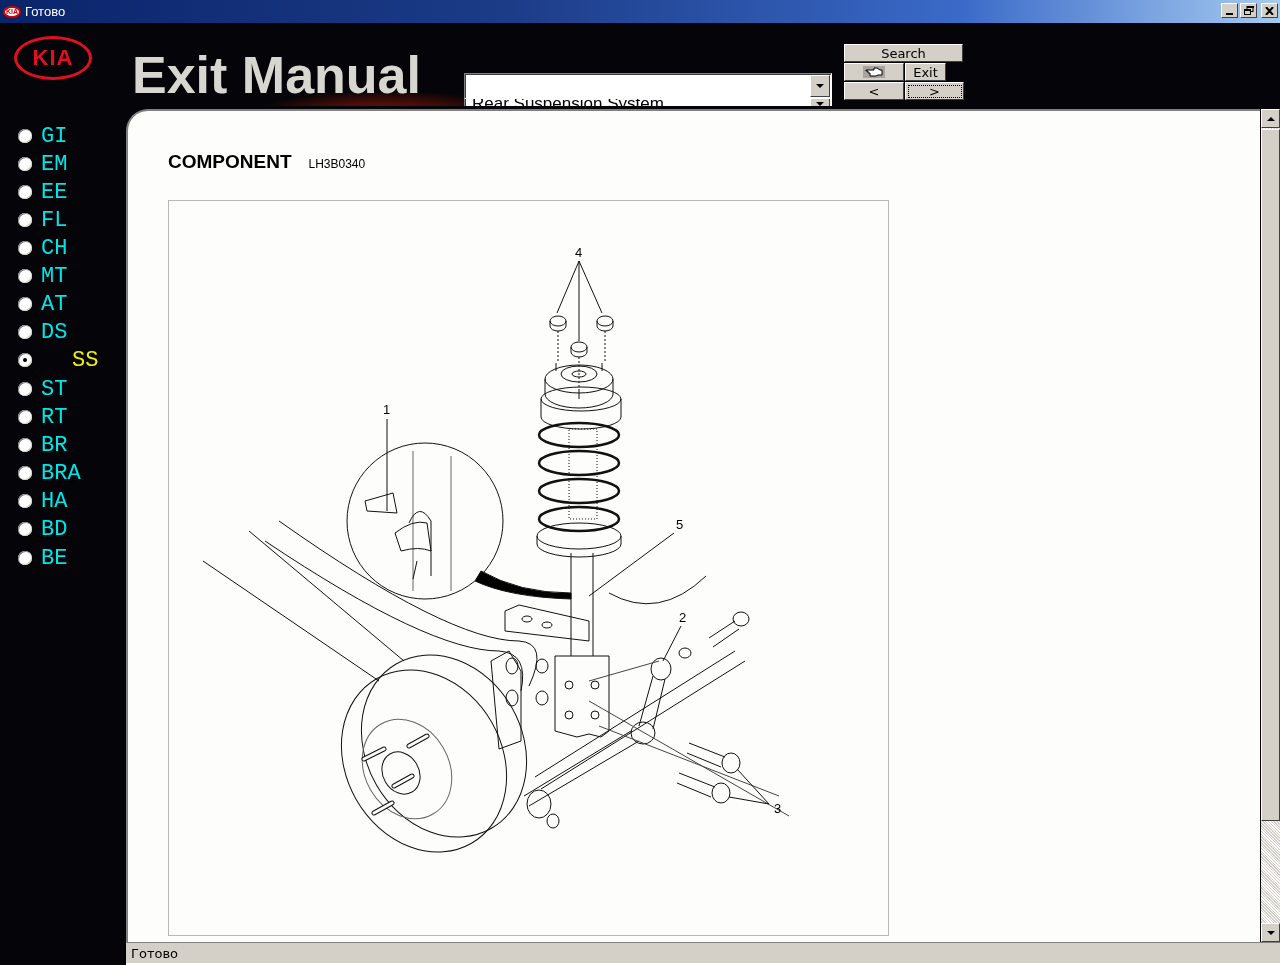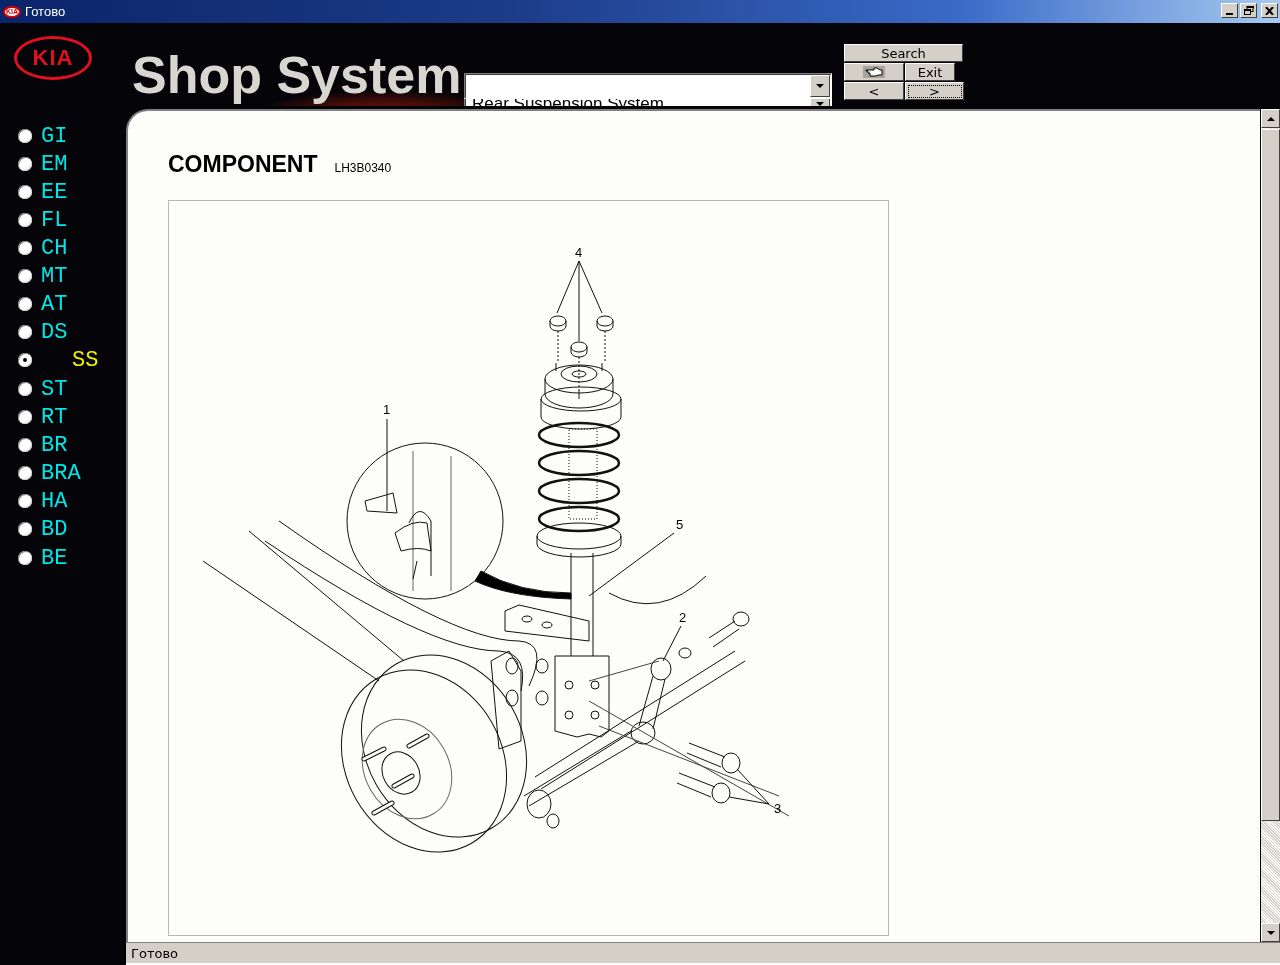--- a/index.html
+++ b/index.html
@@ -61,21 +61,21 @@
 
   .tb-btn {
     position: absolute; background: #d4d0c8; height: 18px;
     border-top: 1px solid #fff; border-left: 1px solid #fff;
     border-right: 1px solid #404040; border-bottom: 1px solid #404040;
     font-size: 13px; color: #000; display: flex; align-items: center; justify-content: center;
     font-family: "DejaVu Sans", sans-serif;
   }
   .btn-search { left: 844px; top: 44px; width: 119px; }
   .btn-hand { left: 844px; top: 63px; width: 60px; }
-  .btn-exit { left: 905px; top: 63px; width: 50px; }
+  .btn-exit { left: 905px; top: 63px; width: 41px; }
   .btn-prev { left: 844px; top: 82px; width: 60px; }
   .btn-next { left: 905px; top: 82px; width: 59px; }
   .btn-next .focus { border: 1px dotted #000; width: 54px; height: 13px; display: flex; align-items: center; justify-content: center; }
   .hand-icon { width: 22px; height: 12px; background: #a8a49c; display: flex; align-items: center; justify-content: center; font-size: 11px; color: #000; }
 
   
   .sidebar { position: absolute; left: 0; top: 106px; width: 124px; height: 859px; background: #050408; padding-left: 9px; }
   .nav-item { position: absolute; left: 18px; height: 24px; display: flex; align-items: center; }
   .radio {
     width: 14px; height: 14px; border-radius: 50%; background: #fff;
@@ -91,21 +91,21 @@
     position: absolute; left: 124px; top: 106px; width: 1156px; height: 836px;
     background: #050408;
   }
   .content {
     position: absolute; left: 126px; top: 109px; width: 1134px; height: 833px;
     background: #fdfefb; border-top-left-radius: 22px;
     border-top: 2px solid #808080; border-left: 2px solid #808080;
     overflow: hidden;
   }
   .heading { position: absolute; left: 40px; top: 40px; display: flex; align-items: baseline; }
-  .heading .h { font-size: 23px; font-weight: bold; color: #000; font-family: "Liberation Sans", sans-serif; }
+  .heading .h { font-size: 19px; font-weight: bold; color: #000; font-family: "Liberation Sans", sans-serif; }
   .heading .code { font-size: 12px; color: #000; margin-left: 17px; font-family: "Liberation Sans", sans-serif; }
 
   .figure { position: absolute; left: 40px; top: 89px; width: 721px; height: 736px; border: 1px solid #b8b8b8; background: #fdfefb; }
 
   
   .vscroll { position: absolute; left: 1261px; top: 109px; width: 19px; height: 833px; background-color: #e8e6e0;
     background-image: repeating-linear-gradient(45deg, #d4d0c8 0 1px, #fff 1px 2px); }
   .sb-btn {
     position: absolute; left: 0; width: 19px; height: 19px; background: #d4d0c8;
     border-top: 1px solid #fff; border-left: 1px solid #fff;
@@ -148,21 +148,21 @@
           <path d="M1 0 L8 8 M8 0 L1 8" stroke="#000" stroke-width="2"></path>
         </svg>
     </div>
   </div>
 </div>
 
 <div class="header">
   <div class="header-glow"></div>
 </div>
 <div class="kia-logo">KIA</div>
-<div class="shop-manual"><span>Shop System</span></div>
+<div class="shop-manual"><span>Exit Manual</span></div>
 
 <div class="combo combo1">
   <span class="value">Rear Suspension System</span>
   <div class="arrow">
       <i></i>
     </div>
 </div>
 <div class="combo combo2">
   <span class="value"></span>
   <div class="arrow">

